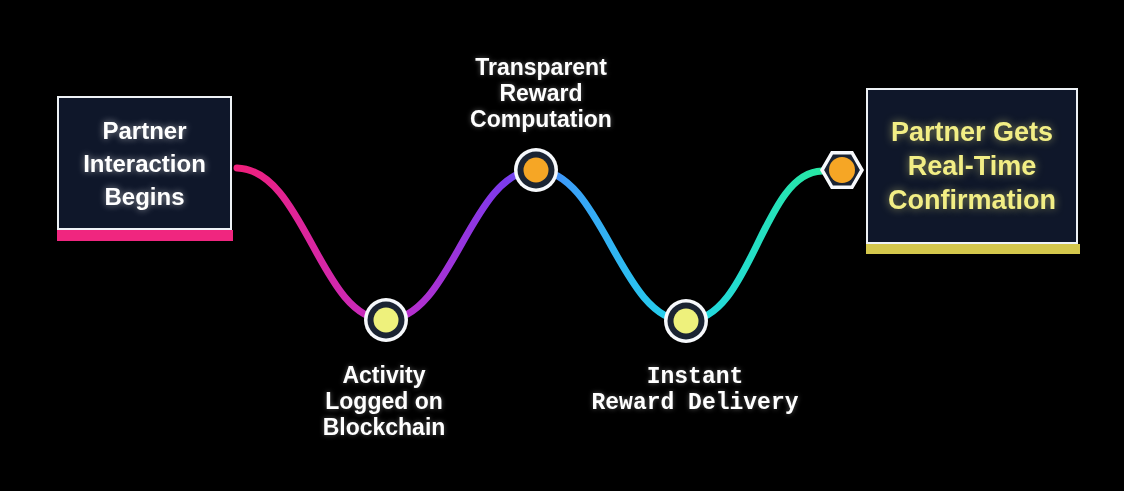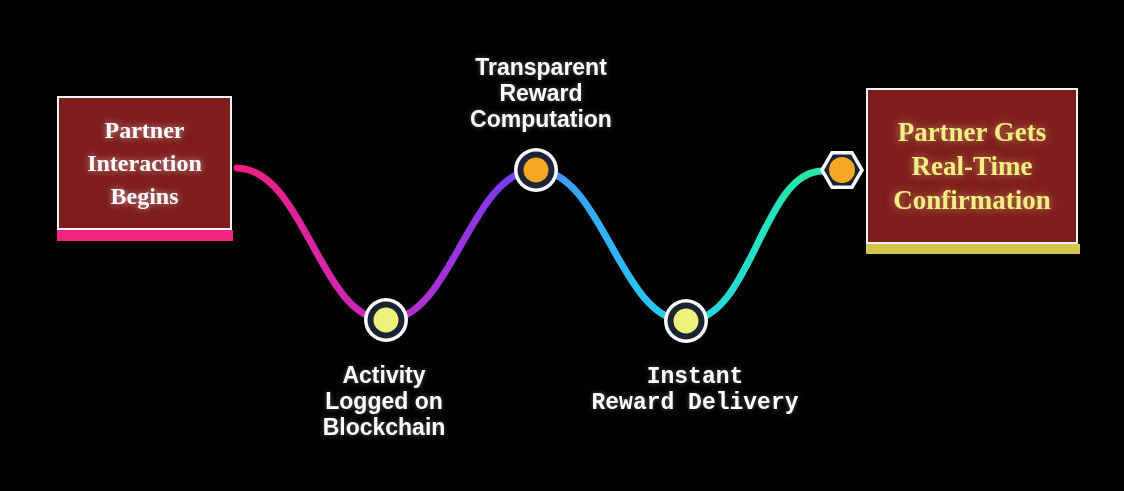--- a/index.html
+++ b/index.html
@@ -2,24 +2,23 @@
 <html><head>
 <meta charset="utf-8">
 <style>
   html,body{margin:0;padding:0;background:#000;}
   .stage{
     position:relative;width:1124px;height:491px;background:#000;overflow:hidden;
     font-family:"Liberation Sans", sans-serif;
   }
   .flow-svg{position:absolute;left:0;top:0;}
   .box{
-    position:absolute;box-sizing:border-box;background:#7f1d1d;
+    position:absolute;box-sizing:border-box;background:#0f172a;
     border:2px solid #eef2f6;display:flex;align-items:center;justify-content:flex-start;
     text-align:center;
-    font-family:Liberation Serif, serif;
   }
   .start-box{left:57px;top:96px;width:175px;height:134px;}
   .end-box{left:866px;top:88px;width:212px;height:156px;}
   .box-label{
     white-space:pre-line;font-weight:bold;width:100%;
   }
   .start-box .box-label{
     color:#ffffff;font-size:24px;line-height:33px;
     text-shadow:0 0 7px rgba(255,255,255,.55);
   }

